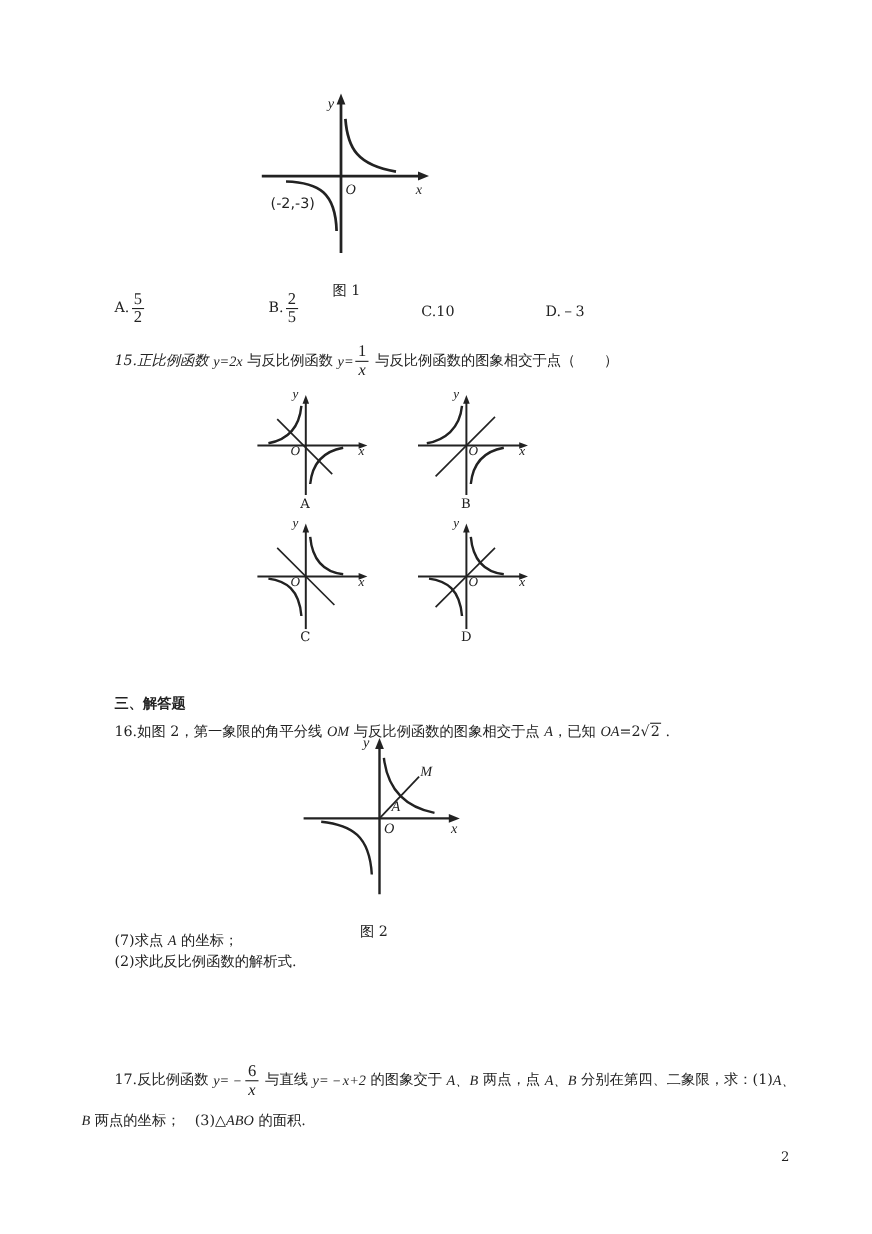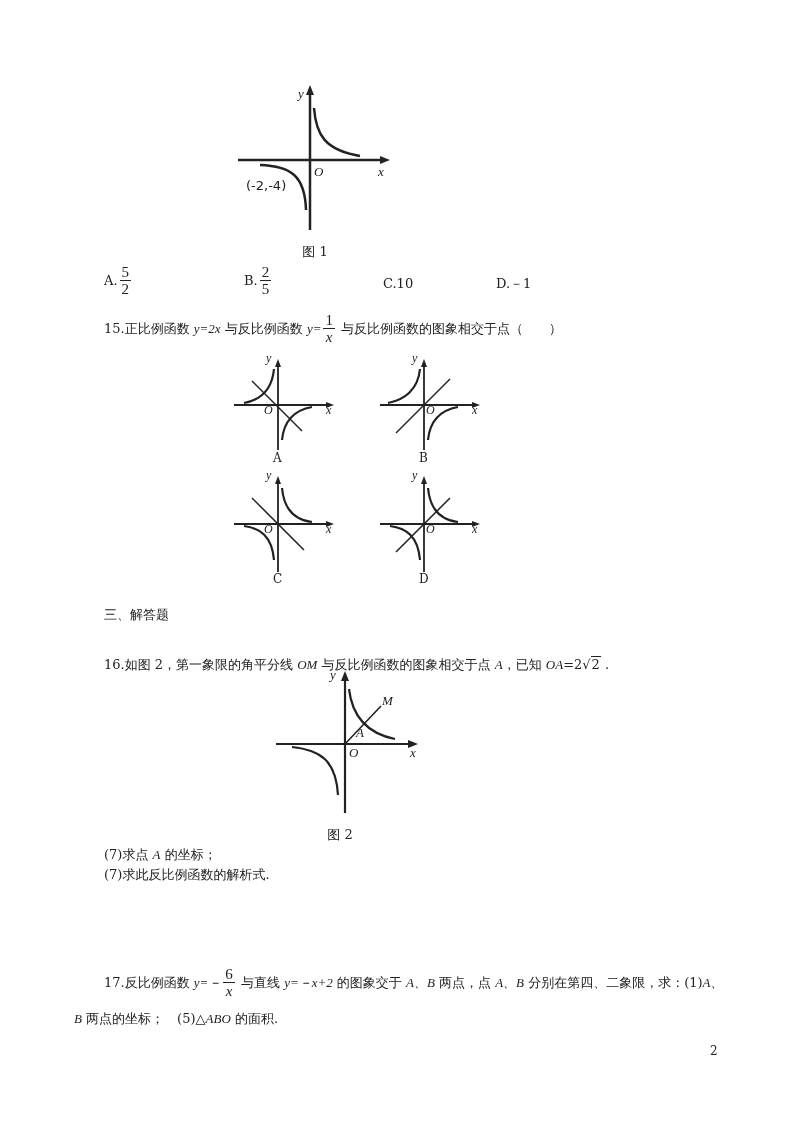--- a/index.html
+++ b/index.html
@@ -4,53 +4,53 @@
 <style>
   html, body { margin: 0; padding: 0; background: #ffffff; }
   body { width: 793px; height: 1122px; position: relative; overflow: hidden;
          font-family: "DejaVu Serif", "Liberation Serif", serif; color: #222; font-size: 13px; }
   .abs { position: absolute; }
   .txt { white-space: nowrap; line-height: 18px; }
   i.m { font-style: italic; font-family: "Liberation Serif", serif; }
   .frac { display: inline-block; vertical-align: middle; text-align: center; font-family: "Liberation Serif", serif; font-size: 15px; line-height: 16px; margin: 0 2px; }
   .frac .num { display: block; padding: 0 2px; border-bottom: 1px solid #222; }
   .frac .den { display: block; padding: 0 2px; }
-  .caption { font-size: 13px; text-align: center; }
+  .caption { font-size: 13px; text-align: center; margin-top: 12px; }
   .sqrt { border-top: 1px solid #222; padding: 0 1px; }
 </style>
 </head>
 <body>
 
 <div class="abs" style="left:230px; top:80px; width:170px; height:160px;">
   <svg width="170" height="160" viewBox="0 0 170 160">
     <line x1="8" y1="80" x2="155" y2="80" stroke="#222" stroke-width="2.5"></line>
     <polygon points="160,80 150,76 150,84" fill="#222"></polygon>
     <line x1="80" y1="150" x2="80" y2="10" stroke="#222" stroke-width="2.5"></line>
     <polygon points="80,5 76,15 84,15" fill="#222"></polygon>
     <path d="M84,28 C86,55 95,70 130,76" stroke="#222" stroke-width="2.5" fill="none"></path>
     <path d="M30,85 C60,86 75,95 76,130" stroke="#222" stroke-width="2.5" fill="none"></path>
   </svg>
   <span class="abs" style="left:68px; top:6px; font-style:italic; font-family:'Liberation Serif',serif;">y</span>
   <span class="abs" style="left:148px; top:84px; font-style:italic; font-family:'Liberation Serif',serif;">x</span>
   <span class="abs" style="left:84px; top:84px; font-style:italic; font-family:'Liberation Serif',serif;">O</span>
-  <span class="abs" style="left:16px; top:98px; font-family:'DejaVu Sans',sans-serif; font-size:13px;">(-2,-4)</span>
+  <span class="abs" style="left:16px; top:98px; font-family:'DejaVu Sans',sans-serif; font-size:13px;">(-2,-3)</span>
 </div>
 <div class="abs caption" style="left:290px; top:243px; width:50px;">图 1</div>
 
 <div class="abs txt" style="left:104px; top:264px;">
   <span style="vertical-align:middle;">A.</span><span class="frac"><span class="num">5</span><span class="den">2</span></span>
 </div>
 <div class="abs txt" style="left:244px; top:264px;">
   <span style="vertical-align:middle;">B.</span><span class="frac"><span class="num">2</span><span class="den">5</span></span>
 </div>
 <div class="abs txt" style="left:383px; top:275px;">C.10</div>
-<div class="abs txt" style="left:496px; top:275px;">D.－1</div>
+<div class="abs txt" style="left:496px; top:275px;">D.－3</div>
 
 <div class="abs txt" style="left:104px; top:312px;">
-  <span style="vertical-align:middle;">15.正比例函数 </span><i class="m" style="vertical-align:middle;">y=2x</i><span style="vertical-align:middle;"> 与反比例函数 </span><i class="m" style="vertical-align:middle;">y=</i><span class="frac"><span class="num">1</span><i class="den m">x</i></span><span style="vertical-align:middle;"> 与反比例函数的图象相交于点（　　）</span>
+  <span style="vertical-align:middle;font-style:italic;">15.正比例函数 </span><i class="m" style="vertical-align:middle;">y=2x</i><span style="vertical-align:middle;"> 与反比例函数 </span><i class="m" style="vertical-align:middle;">y=</i><span class="frac"><span class="num">1</span><i class="den m">x</i></span><span style="vertical-align:middle;"> 与反比例函数的图象相交于点（　　）</span>
 </div>
 
 <div class="abs" style="left:230px; top:355px; width:110px; height:110px;">
   <svg width="110" height="95" viewBox="0 0 110 95">
     <line x1="4" y1="50" x2="100" y2="50" stroke="#222" stroke-width="1.8"></line>
     <polygon points="104,50 96,47 96,53" fill="#222"></polygon>
     <line x1="48" y1="95" x2="48" y2="8" stroke="#222" stroke-width="1.8"></line>
     <polygon points="48,4 45,12 51,12" fill="#222"></polygon>
     <path d="M14,48 C30,45 42,35 44,14" stroke="#222" stroke-width="2.2" fill="none"></path>
     <path d="M52,85 C54,65 65,55 82,52" stroke="#222" stroke-width="2.2" fill="none"></path>
@@ -103,21 +103,21 @@
     <path d="M52,16 C54,38 65,48 82,50" stroke="#222" stroke-width="2.2" fill="none"></path>
     <path d="M14,54 C30,56 42,64 44,88" stroke="#222" stroke-width="2.2" fill="none"></path>
     <line x1="20" y1="80" x2="74" y2="26" stroke="#222" stroke-width="1.5"></line>
   </svg>
   <span class="abs" style="left:36px; top:-4px; font-style:italic; font-family:'Liberation Serif',serif; font-size:12px;">y</span>
   <span class="abs" style="left:96px; top:50px; font-style:italic; font-family:'Liberation Serif',serif; font-size:12px;">x</span>
   <span class="abs" style="left:50px; top:50px; font-style:italic; font-family:'Liberation Serif',serif; font-size:12px;">O</span>
   <span class="abs" style="left:43px; top:100px; font-size:12px;">D</span>
 </div>
 
-<div class="abs txt" style="left:104px; top:606px;">三、解答题</div>
+<div class="abs txt" style="left:104px; top:632px;font-weight:bold;">三、解答题</div>
 
 <div class="abs txt" style="left:104px; top:656px;">
   <span>16.如图 2，第一象限的角平分线 </span><i class="m">OM</i><span> 与反比例函数的图象相交于点 </span><i class="m">A</i><span>，已知 </span><i class="m">OA</i><span>=2</span><span>√</span><span class="sqrt">2</span><span> .</span>
 </div>
 
 <div class="abs" style="left:270px; top:665px; width:160px; height:155px;">
   <svg width="160" height="150" viewBox="0 0 160 150">
     <line x1="6" y1="79" x2="142" y2="79" stroke="#222" stroke-width="2.2"></line>
     <polygon points="148,79 138,75 138,83" fill="#222"></polygon>
     <line x1="75" y1="148" x2="75" y2="12" stroke="#222" stroke-width="2.2"></line>
@@ -130,22 +130,22 @@
   <span class="abs" style="left:140px; top:80px; font-style:italic; font-family:'Liberation Serif',serif;">x</span>
   <span class="abs" style="left:79px; top:80px; font-style:italic; font-family:'Liberation Serif',serif;">O</span>
   <span class="abs" style="left:86px; top:60px; font-style:italic; font-family:'Liberation Serif',serif;">A</span>
   <span class="abs" style="left:112px; top:28px; font-style:italic; font-family:'Liberation Serif',serif;">M</span>
 </div>
 <div class="abs caption" style="left:315px; top:826px; width:50px;">图 2</div>
 
 <div class="abs txt" style="left:104px; top:846px;">
   <span>(7)求点 </span><i class="m">A</i><span> 的坐标；</span>
 </div>
-<div class="abs txt" style="left:104px; top:866px;">(7)求此反比例函数的解析式.</div>
+<div class="abs txt" style="left:104px; top:866px;">(2)求此反比例函数的解析式.</div>
 
 <div class="abs txt" style="left:104px; top:966px;">
   <span style="vertical-align:middle;">17.反比例函数 </span><i class="m" style="vertical-align:middle;">y=－</i><span class="frac"><span class="num">6</span><i class="den m">x</i></span><span style="vertical-align:middle;"> 与直线 </span><i class="m" style="vertical-align:middle;">y=－x+2</i><span style="vertical-align:middle;"> 的图象交于 </span><i class="m" style="vertical-align:middle;">A、B</i><span style="vertical-align:middle;"> 两点，点 </span><i class="m" style="vertical-align:middle;">A、B</i><span style="vertical-align:middle;"> 分别在第四、二象限，求：(1)</span><i class="m" style="vertical-align:middle;">A、</i>
 </div>
 <div class="abs txt" style="left:74px; top:1010px;">
-  <i class="m">B</i><span> 两点的坐标；　(5)△</span><i class="m">ABO</i><span> 的面积.</span>
+  <i class="m">B</i><span> 两点的坐标；　(3)△</span><i class="m">ABO</i><span> 的面积.</span>
 </div>
 
 <div class="abs txt" style="left:710px; top:1042px; font-size:12px;">2</div>
 
 </body></html>

